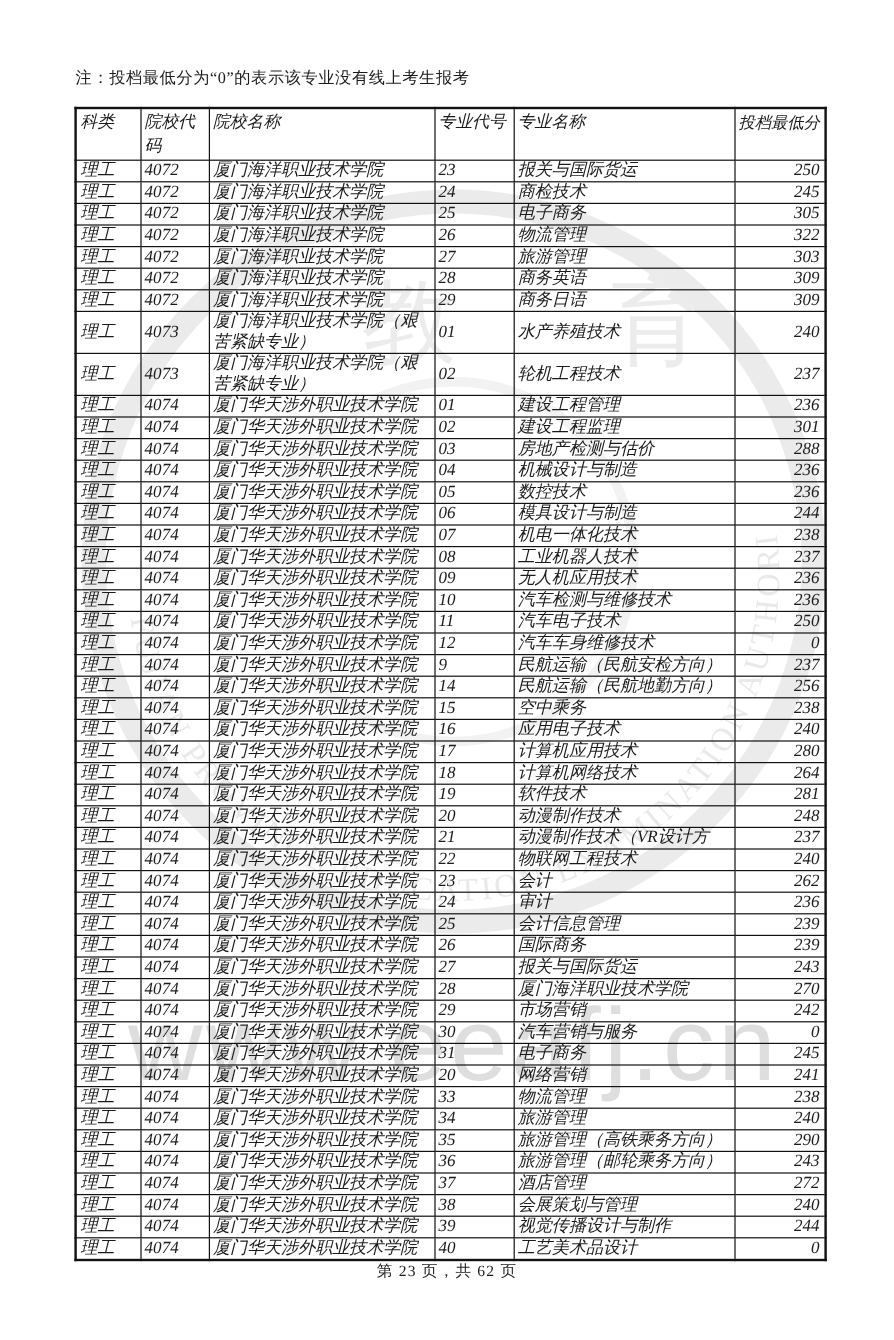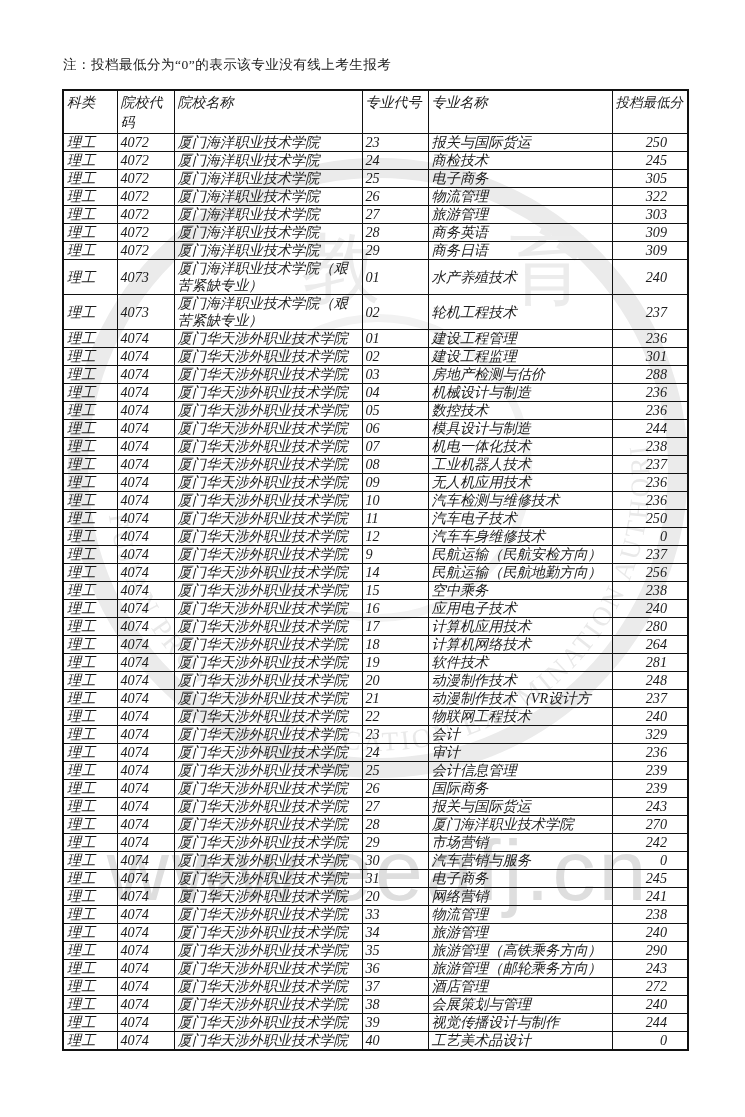--- a/index.html
+++ b/index.html
@@ -38,21 +38,21 @@
     overflow:hidden;
     white-space:nowrap;
   }
   .score-table th.wrap{white-space:normal;}
   .score-table th.score-col{font-size:13.5px;margin-left:22px;}
   .score-table td{
     height:17px;line-height:17px;
     font-size:14.2px;
     vertical-align:middle;
   }
-  .score-table td.cell-min-score{text-align:right;padding-right:20px;}
+  .score-table td.cell-min-score{text-align:right;padding-right:4px;}
   .footer{
     position:absolute;left:0;top:1050px;width:100%;z-index:1;
     text-align:center;font-size:13px;letter-spacing:1px;
   }
 </style>
 </head>
 <body>
 
 <div class="page">
 
@@ -338,21 +338,21 @@
           <td class="cell-major-code">22</td>
           <td class="cell-major-name">物联网工程技术</td>
           <td class="cell-min-score">240</td>
         </tr>
         <tr>
           <td class="cell-subject-category">理工</td>
           <td class="cell-school-code">4074</td>
           <td class="cell-school-name">厦门华天涉外职业技术学院</td>
           <td class="cell-major-code">23</td>
           <td class="cell-major-name">会计</td>
-          <td class="cell-min-score">329</td>
+          <td class="cell-min-score">262</td>
         </tr>
         <tr>
           <td class="cell-subject-category">理工</td>
           <td class="cell-school-code">4074</td>
           <td class="cell-school-name">厦门华天涉外职业技术学院</td>
           <td class="cell-major-code">24</td>
           <td class="cell-major-name">审计</td>
           <td class="cell-min-score">236</td>
         </tr>
         <tr>
@@ -479,14 +479,15 @@
           <td class="cell-subject-category">理工</td>
           <td class="cell-school-code">4074</td>
           <td class="cell-school-name">厦门华天涉外职业技术学院</td>
           <td class="cell-major-code">40</td>
           <td class="cell-major-name">工艺美术品设计</td>
           <td class="cell-min-score">0</td>
         </tr>
       </tbody>
   </table>
 
+  <div class="footer">第 23 页，共 62 页</div>
 
 </div>
 
 </body></html>

